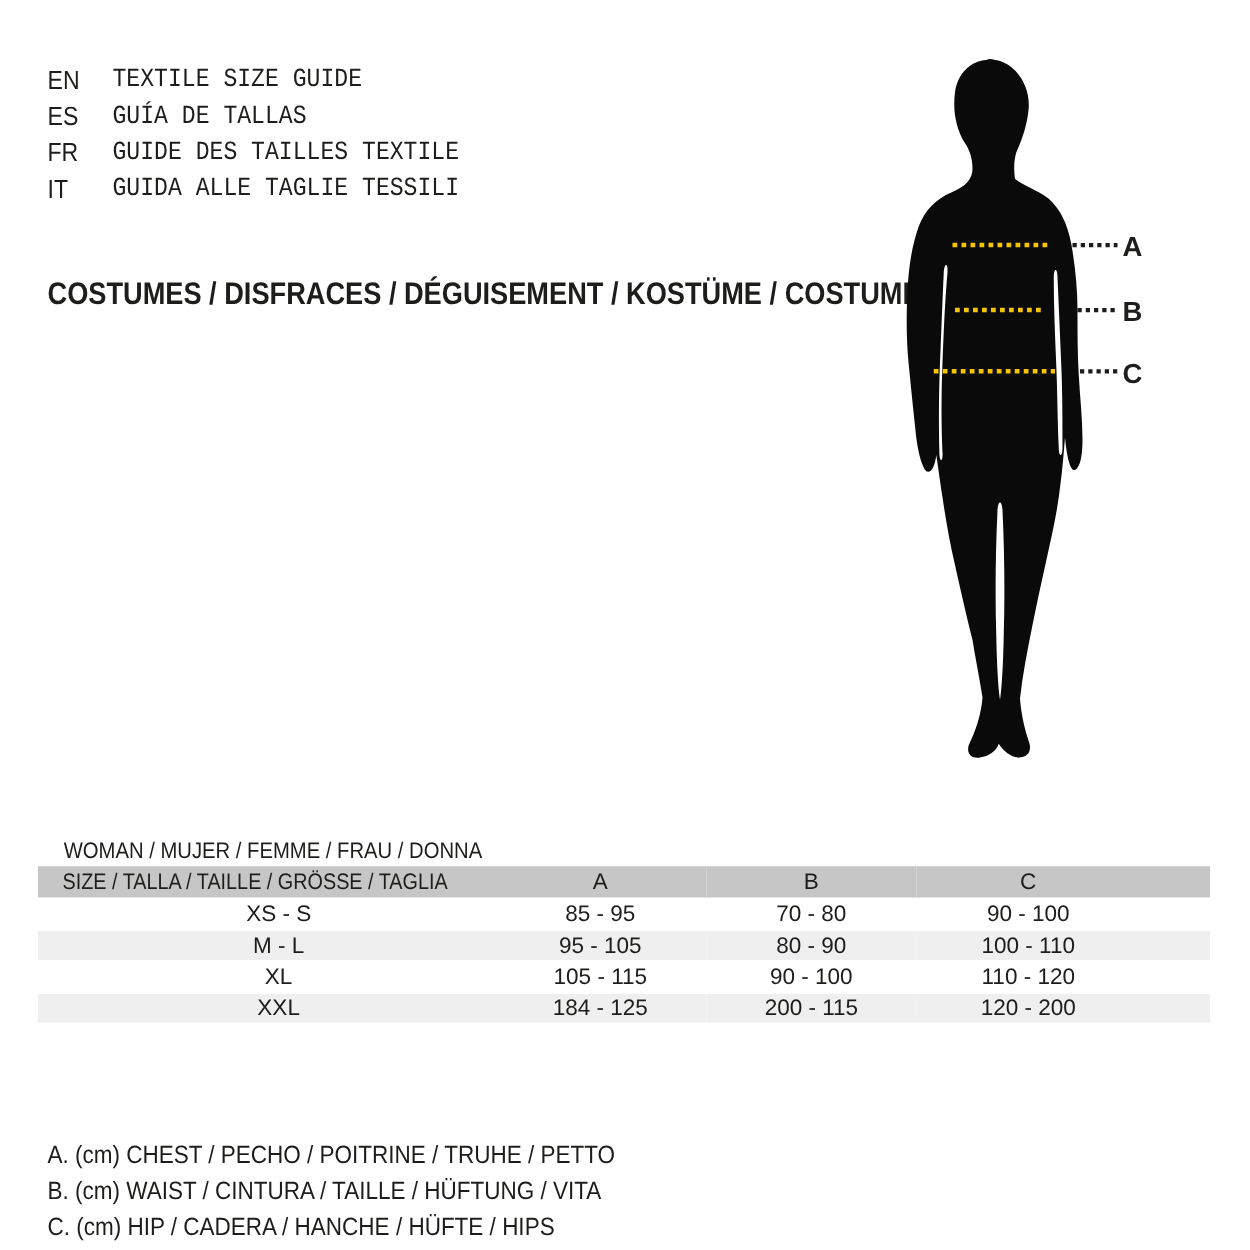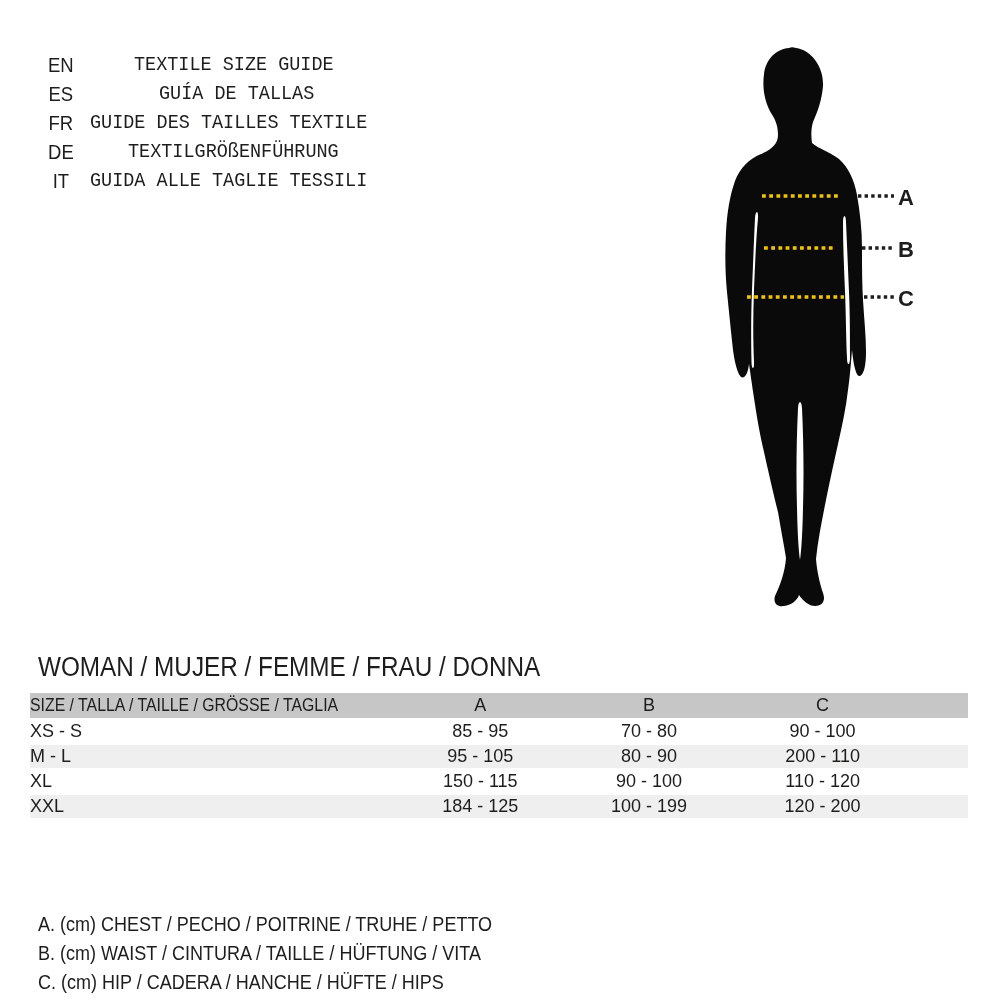--- a/index.html
+++ b/index.html
@@ -14,51 +14,51 @@
   .page{
     position:relative;width:1000px;height:1000px;background:var(--background,#fff);
     font-family:"Liberation Sans","DejaVu Sans",sans-serif;color:var(--text,#1d1d1b);
     overflow:hidden;
   }
   
   .cond{display:inline-block;transform:scaleX(0.88);transform-origin:left center;white-space:nowrap;}
 
   
   .langs{position:absolute;left:38px;top:50px;}
-  .lang-row{display:flex;height:29px;line-height:29px;font-size:21px;text-align:center;}
+  .lang-row{display:flex;height:29px;line-height:29px;font-size:21px;}
   .lang-code{width:52px;flex:0 0 52px;}
   .lang-label{flex:1;font-family:Liberation Mono, monospace;}
 
   
   .category{position:absolute;left:38px;top:220px;margin:0;font-size:25px;font-weight:bold;line-height:30px;}
 
   
   .figure-wrap{position:absolute;left:700px;top:40px;width:220px;height:580px;}
   .figure-wrap svg{display:block;width:220px;height:580px;}
   .silhouette{fill:var(--silhouette,#0a0a0a);}
   .gap{fill:#ffffff;}
   .yline{stroke:var(--accent-yellow,#f2c500);stroke-width:3.6;stroke-dasharray:3.8 3.4;fill:none;}
   .dline{stroke:var(--text,#1d1d1b);stroke-width:3.4;stroke-dasharray:3.4 3.2;fill:none;}
   .marker{position:absolute;left:898px;width:30px;font-size:22px;font-weight:bold;line-height:25px;}
   .marker-a{top:185px;} .marker-b{top:237px;} .marker-c{top:286px;}
 
   
-  .section-title{position:absolute;left:38px;top:655px;margin:0;font-size:27px;font-weight:normal;line-height:24px;}
+  .section-title{position:absolute;left:38px;top:655px;margin:13px;font-size:18px;font-weight:normal;line-height:24px;}
 
   
   .size-table{
     position:absolute;left:30px;top:693px;width:938px;
     border-collapse:collapse;font-size:18px;table-layout:fixed;
   }
   .size-table th,.size-table td{
     padding:0;font-weight:normal;height:23px;line-height:23px;text-align:center;
     border-bottom:2px solid #ffffff;overflow:hidden;white-space:nowrap;
   }
   .size-table thead th{background:var(--table-header-bg,#c6c6c6);height:25px;line-height:25px;}
-  .size-table .col-size{text-align:left;padding-left:0;}
+  .size-table .col-size{text-align:center;padding-left:20px;}
   .size-table tbody tr:nth-child(even){background:var(--table-row-alt-bg,#efefef);}
 
   
   .notes{position:absolute;left:38px;top:910px;}
   .note-line{height:29px;line-height:29px;font-size:20px;}
 </style>
 </head>
 <body>
 
 <div class="page">
@@ -70,29 +70,26 @@
     </div>
     <div class="lang-row">
       <span class="lang-code cond">ES</span>
       <span class="lang-label"><span class="cond">GUÍA DE TALLAS</span></span>
     </div>
     <div class="lang-row">
       <span class="lang-code cond">FR</span>
       <span class="lang-label"><span class="cond">GUIDE DES TAILLES TEXTILE</span></span>
     </div>
     <div class="lang-row">
-      <span class="lang-code cond">DE</span>
-      <span class="lang-label"><span class="cond">TEXTILGRÖßENFÜHRUNG</span></span>
-    </div>
-    <div class="lang-row">
       <span class="lang-code cond">IT</span>
       <span class="lang-label"><span class="cond">GUIDA ALLE TAGLIE TESSILI</span></span>
     </div>
   </section>
 
+  <h1 class="category"><span class="cond" style="transform:scaleX(0.87);">COSTUMES / DISFRACES / DÉGUISEMENT / KOSTÜME / COSTUMI</span></h1>
 
   <div class="figure-wrap">
     <svg viewBox="0 0 220 580" aria-hidden="true">
       <path class="silhouette" d="
         M89,8
         C76,9 66,19 64,34
         C62,49 65,62 71,73
         C76,80 78,87 78,95
         C78,103 73,109 61,114
         C49,119 40,128 35,141
@@ -182,34 +179,34 @@
         <td class="col-size">XS - S</td>
         <td>85 - 95</td>
         <td>70 - 80</td>
         <td>90 - 100</td>
         <td></td>
       </tr>
       <tr>
         <td class="col-size">M - L</td>
         <td>95 - 105</td>
         <td>80 - 90</td>
-        <td>200 - 110</td>
+        <td>100 - 110</td>
         <td></td>
       </tr>
       <tr>
         <td class="col-size">XL</td>
-        <td>150 - 115</td>
+        <td>105 - 115</td>
         <td>90 - 100</td>
         <td>110 - 120</td>
         <td></td>
       </tr>
       <tr>
         <td class="col-size">XXL</td>
         <td>184 - 125</td>
-        <td>100 - 199</td>
+        <td>200 - 115</td>
         <td>120 - 200</td>
         <td></td>
       </tr>
     </tbody>
   </table>
 
   <section class="notes">
     <div class="note-line"><span class="cond" style="transform:scaleX(0.9);">A. (cm) CHEST / PECHO / POITRINE / TRUHE / PETTO</span></div>
     <div class="note-line"><span class="cond" style="transform:scaleX(0.9);">B. (cm) WAIST / CINTURA / TAILLE / HÜFTUNG / VITA</span></div>
     <div class="note-line"><span class="cond" style="transform:scaleX(0.9);">C. (cm) HIP / CADERA / HANCHE / HÜFTE / HIPS</span></div>

